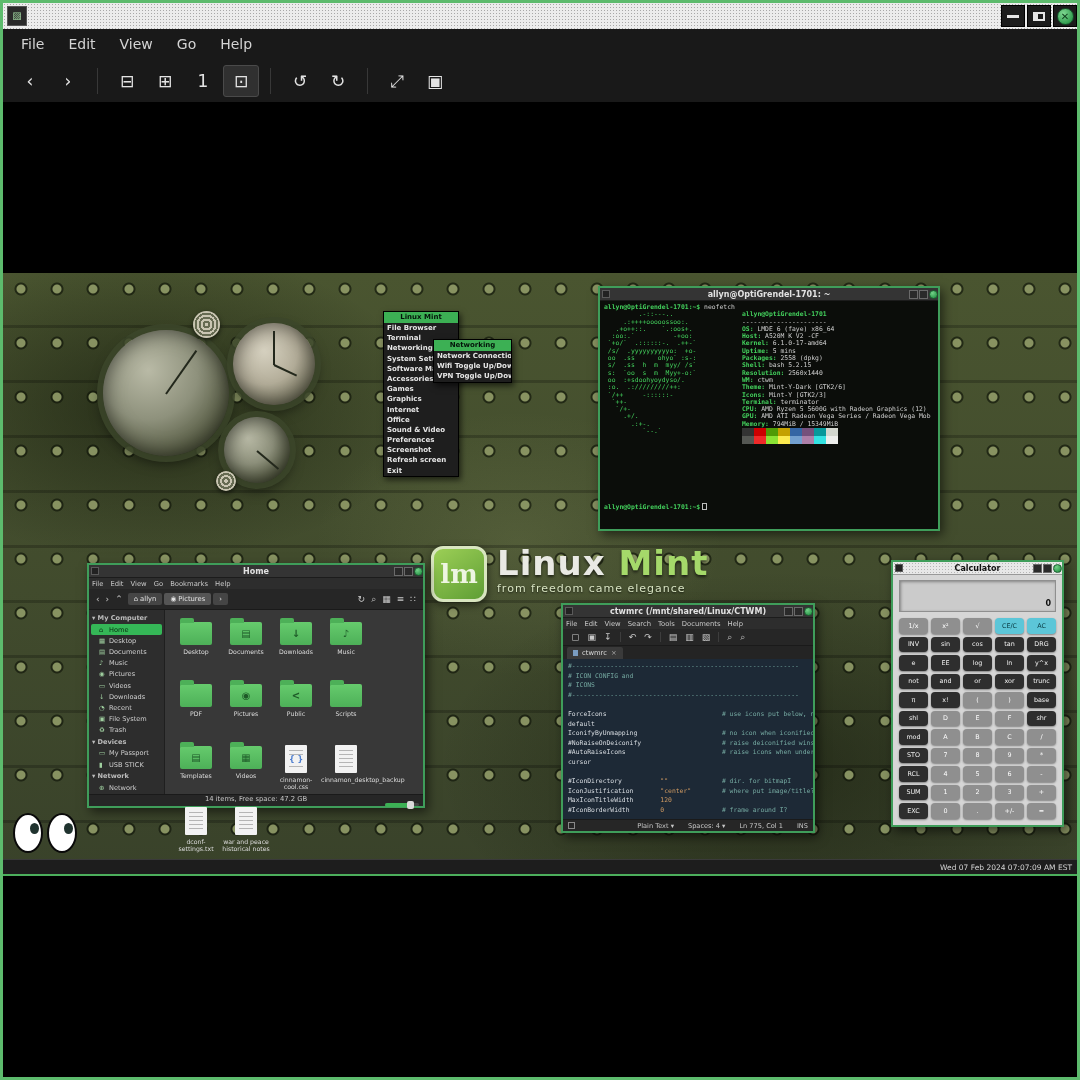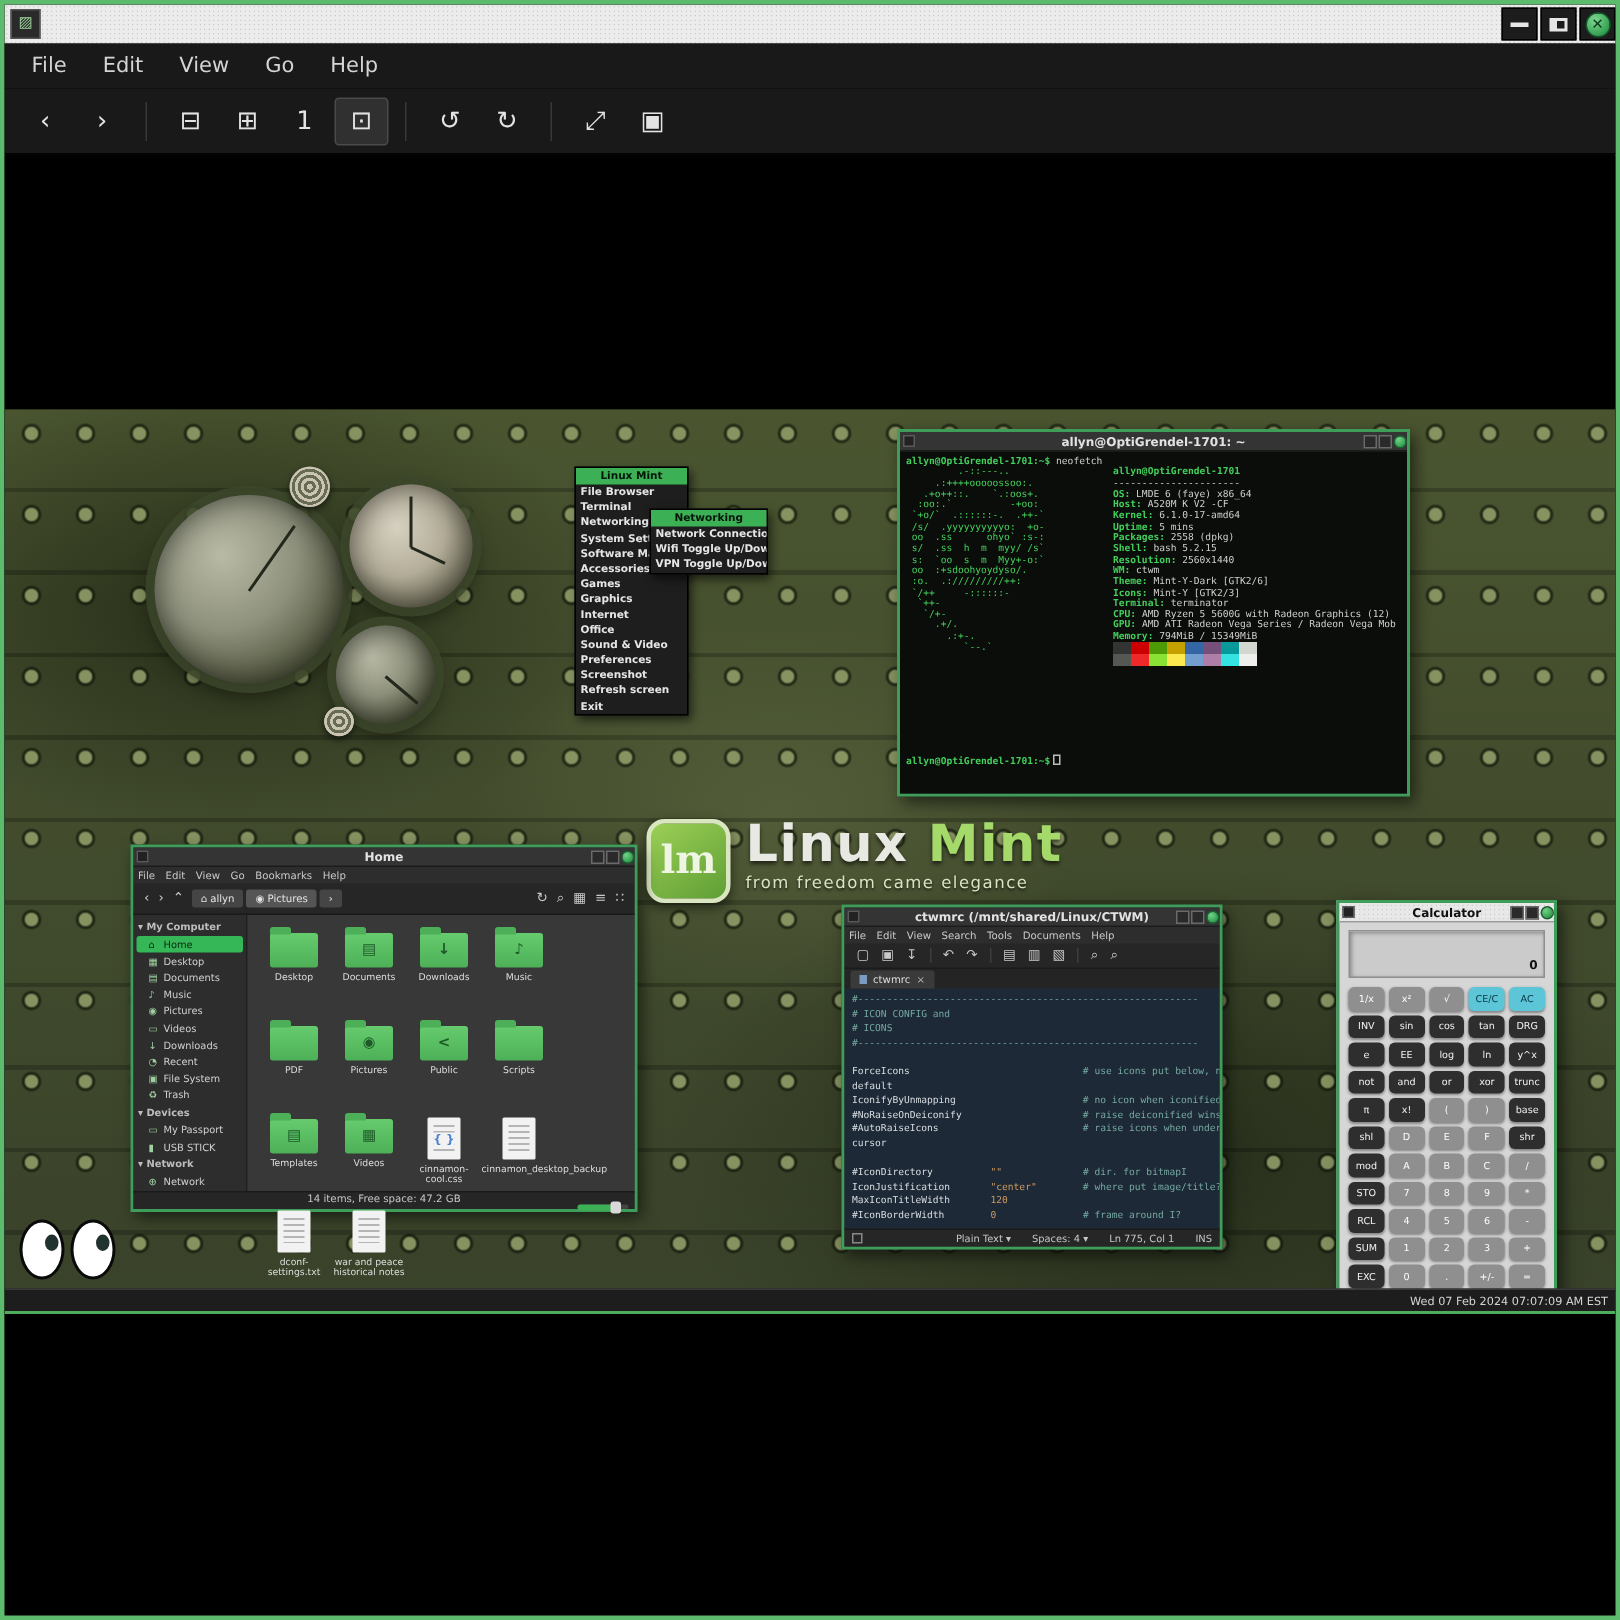--- a/index.html
+++ b/index.html
@@ -584,21 +584,21 @@
           <span class="mini"></span>
           <span class="right">
             <span>Plain Text ▾</span>
             <span>Spaces: 4 ▾</span>
             <span>Ln 775, Col 1</span>
             <span>INS</span>
           </span>
         </div>
       </div>
 
-      <div class="win" id="calc" style="left:888px; top:287px; width:147px;margin-top:40px;">
+      <div class="win" id="calc" style="left:888px; top:287px; width:173px;">
         <div class="win-tb">
           <span class="wicon"></span>
           <span class="wtitle">Calculator</span>
           <span class="wbtns">
             <span class="wb"></span>
             <span class="wb"></span>
             <span class="wb close"></span>
           </span>
         </div>
         <div id="calc-display">

